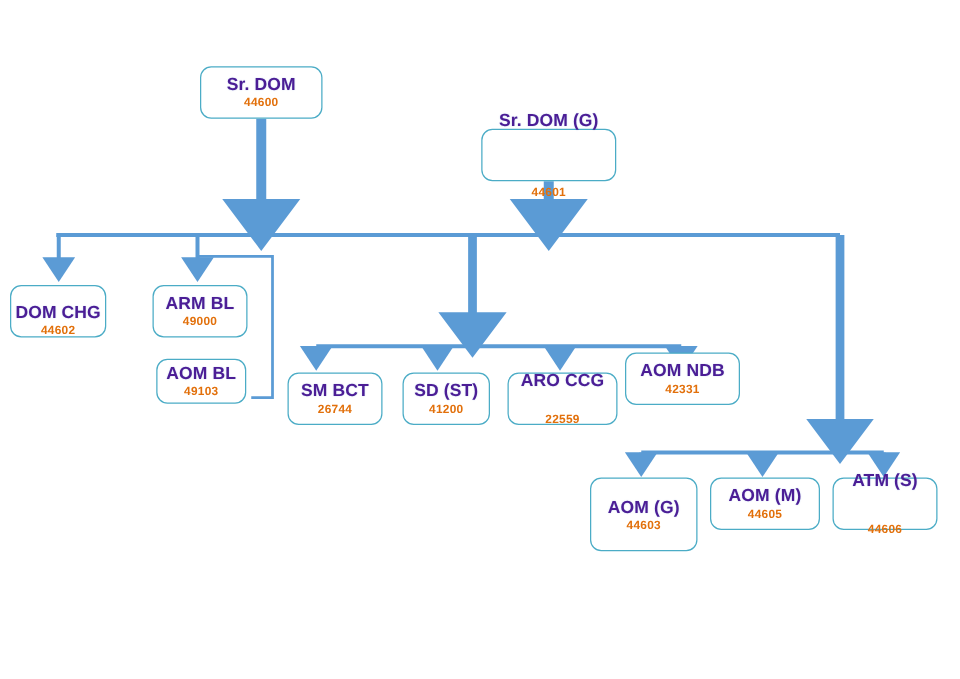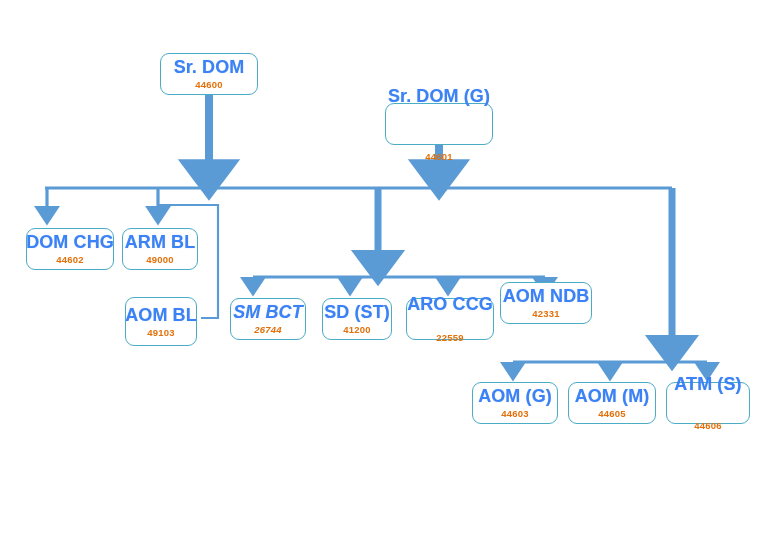--- a/index.html
+++ b/index.html
@@ -34,23 +34,23 @@
     border: 1.6px solid #4BACC6;
     border-radius: 9px;
     background: #ffffff;
     display: flex;
     flex-direction: column;
     align-items: center;
     justify-content: center;
     line-height: 1;
   }
   .node-title {
-    color: #3b82f6;
+    color: #4c1d95;
     font-weight: bold;
-    font-size: 18px;
+    font-size: 14px;
     letter-spacing: 0.1px;
     white-space: nowrap;
     text-shadow: 0 0 1px rgba(31,95,196,0.35);
   }
   .node-code {
     color: #E2700B;
     font-weight: bold;
     font-size: 9.5px;
     margin-top: 4px;
     letter-spacing: 0.2px;
@@ -107,49 +107,49 @@
 
   <div id="node-layer">
       <div class="node-box" style="left: 160px; top: 53px; width: 98px; height: 42px;">
         <div class="node-title">Sr. DOM</div>
         <div class="node-code">44600</div>
       </div>
       <div class="node-box" style="left: 385px; top: 103px; width: 108px; height: 42px; gap: 43px;">
         <div class="node-title">Sr. DOM (G)</div>
         <div class="node-code">44601</div>
       </div>
-      <div class="node-box" style="left: 26px; top: 228px; width: 88px; height: 42px;">
+      <div class="node-box" style="left: 8px; top: 228px; width: 77px; height: 42px; justify-content: flex-end;">
         <div class="node-title">DOM CHG</div>
         <div class="node-code">44602</div>
       </div>
       <div class="node-box" style="left: 122px; top: 228px; width: 76px; height: 42px;">
         <div class="node-title">ARM BL</div>
         <div class="node-code">49000</div>
       </div>
-      <div class="node-box" style="left: 125px; top: 297px; width: 72px; height: 49px;">
+      <div class="node-box" style="left: 125px; top: 287px; width: 72px; height: 36px;">
         <div class="node-title">AOM BL</div>
         <div class="node-code">49103</div>
       </div>
-      <div class="node-box" style="left: 230px; top: 298px; width: 76px; height: 42px; font-style: italic;">
+      <div class="node-box" style="left: 230px; top: 298px; width: 76px; height: 42px;">
         <div class="node-title">SM BCT</div>
         <div class="node-code">26744</div>
       </div>
       <div class="node-box" style="left: 322px; top: 298px; width: 70px; height: 42px;">
         <div class="node-title">SD (ST)</div>
         <div class="node-code">41200</div>
       </div>
       <div class="node-box" style="left: 406px; top: 298px; width: 88px; height: 42px; gap: 16px;">
         <div class="node-title">ARO CCG</div>
         <div class="node-code">22559</div>
       </div>
       <div class="node-box" style="left: 500px; top: 282px; width: 92px; height: 42px;">
         <div class="node-title">AOM NDB</div>
         <div class="node-code">42331</div>
       </div>
-      <div class="node-box" style="left: 472px; top: 382px; width: 86px; height: 42px;">
+      <div class="node-box" style="left: 472px; top: 382px; width: 86px; height: 59px;">
         <div class="node-title">AOM (G)</div>
         <div class="node-code">44603</div>
       </div>
       <div class="node-box" style="left: 568px; top: 382px; width: 88px; height: 42px;">
         <div class="node-title">AOM (M)</div>
         <div class="node-code">44605</div>
       </div>
       <div class="node-box" style="left: 666px; top: 382px; width: 84px; height: 42px; gap: 24px;">
         <div class="node-title">ATM (S)</div>
         <div class="node-code">44606</div>

